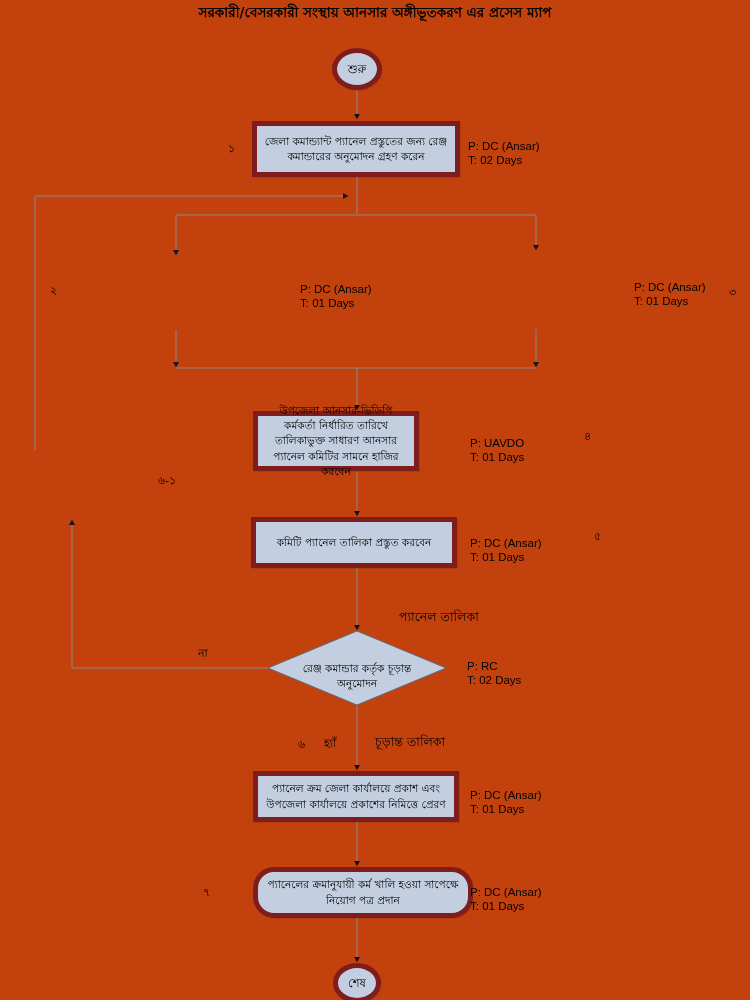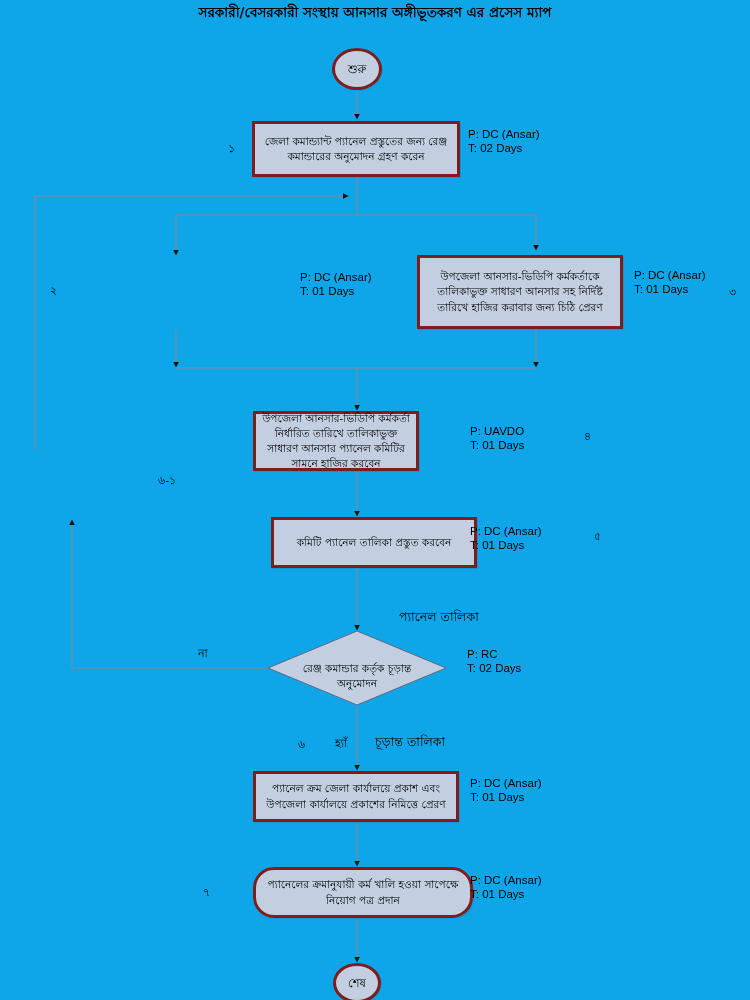--- a/index.html
+++ b/index.html
@@ -9,21 +9,21 @@
   }
   body {
     font-family: "Liberation Sans", "DejaVu Sans", sans-serif;
     color: #000000;
   }
   #page {
     position: relative;
     width: 750px;
     height: 1000px;
     overflow: hidden;
-    background: #0ea5e9;
+    background: #c2410c;
   }
   #wires {
     position: absolute;
     left: 0;
     top: 0;
     width: 750px;
     height: 1000px;
     pointer-events: none;
   }
   .title {
@@ -34,21 +34,21 @@
     text-align: center;
     font-size: 13.5px;
     font-weight: bold;
     font-family: "DejaVu Sans", sans-serif;
     letter-spacing: 0px;
   }
   .node {
     position: absolute;
     box-sizing: border-box;
     background: #c3cfe0;
-    border: 3px solid #7f1d1d;
+    border: 5px solid #7f1d1d;
     display: flex;
     align-items: center;
     justify-content: center;
     text-align: center;
     font-family: "DejaVu Sans", sans-serif;
     font-size: 10.5px;
     line-height: 1.45;
     padding: 3px 5px;
     box-shadow: 1px 1px 0 rgba(0,0,0,0.08);
   }
@@ -81,20 +81,21 @@
     padding: 0 26px;
     box-sizing: border-box;
   }
   .meta {
     position: absolute;
     font-family: "Liberation Sans", sans-serif;
     font-size: 11.5px;
     line-height: 1.25;
     white-space: pre-line;
     color: #000;
+    margin-top: 12px;
   }
   .marker {
     position: absolute;
     font-family: "DejaVu Sans", sans-serif;
     font-size: 11px;
     color: #000;
     white-space: nowrap;
   }
   .edge-label {
     position: absolute;
@@ -161,54 +162,51 @@
     <span>জেলা কমান্ড্যান্ট প্যানেল প্রস্তুতের জন্য রেঞ্জ কমান্ডারের অনুমোদন গ্রহণ করেন</span>
   </div>
   <div class="meta" style="left:468px; top:127px;">P: DC (Ansar)
 T: 02 Days</div>
   <div class="marker" style="left:228px; top:140px;">১</div>
 
   <div class="meta" style="left:300px; top:270px;">P: DC (Ansar)
 T: 01 Days</div>
   <div class="marker" style="left:50px; top:282px;">২</div>
 
-  <div class="node process" style="left:417px; top:255px; width:206px; height:74px;">
-    <span>উপজেলা আনসার-ভিডিপি কর্মকর্তাকে তালিকাভুক্ত সাধারণ আনসার সহ নির্দিষ্ট তারিখে হাজির করাবার জন্য চিঠি প্রেরণ</span>
-  </div>
   <div class="meta" style="left:634px; top:268px;">P: DC (Ansar)
 T: 01 Days</div>
   <div class="marker" style="left:729px; top:284px;">৩</div>
 
   <div class="node process" style="left:253px; top:411px; width:166px; height:60px;">
     <span>উপজেলা আনসার-ভিডিপি কর্মকর্তা নির্ধারিত তারিখে তালিকাভুক্ত সাধারণ আনসার প্যানেল কমিটির সামনে হাজির করবেন</span>
   </div>
   <div class="meta" style="left:470px; top:424px;">P: UAVDO
 T: 01 Days</div>
   <div class="marker" style="left:584px; top:428px;">৪</div>
 
-  <div class="node process" style="left:271px; top:517px; width:206px; height:51px;">
+  <div class="node process" style="left:251px; top:517px; width:206px; height:51px;">
     <span>কমিটি প্যানেল তালিকা প্রস্তুত করবেন</span>
   </div>
   <div class="meta" style="left:470px; top:524px;">P: DC (Ansar)
 T: 01 Days</div>
   <div class="marker" style="left:594px; top:528px;">৫</div>
 
   <div class="marker" style="left:158px; top:472px;">৬-১</div>
 
   <div class="diamond-wrap" style="left:267px; top:630px; width:180px; height:76px;">
     <svg class="diamond-shape" viewBox="0 0 180 76" xmlns="http://www.w3.org/2000/svg" preserveAspectRatio="none">
       <polygon points="90,1 179,38 90,75 1,38" fill="#c3cfe0" stroke="#5b6b80" stroke-width="1"></polygon>
     </svg>
     <div class="diamond-text">রেঞ্জ কমান্ডার কর্তৃক চূড়ান্ত অনুমোদন</div>
   </div>
   <div class="meta" style="left:467px; top:647px;">P: RC
 T: 02 Days</div>
   <div class="edge-label big" style="left:399px; top:608px;">প্যানেল তালিকা</div>
   <div class="edge-label" style="left:198px; top:645px;">না</div>
-  <div class="edge-label" style="left:335px; top:735px;">হ্যাঁ</div>
+  <div class="edge-label" style="left:324px; top:735px;">হ্যাঁ</div>
   <div class="edge-label big" style="left:375px; top:733px;">চূড়ান্ত তালিকা</div>
   <div class="marker" style="left:298px; top:736px;">৬</div>
 
   <div class="node process" style="left:253px; top:771px; width:206px; height:51px;align-items:center;">
     <span>প্যানেল ক্রম জেলা কার্যালয়ে প্রকাশ এবং উপজেলা কার্যালয়ে প্রকাশের নিমিত্তে প্রেরণ</span>
   </div>
   <div class="meta" style="left:470px; top:776px;">P: DC (Ansar)
 T: 01 Days</div>
 
   <div class="node process" style="left:253px; top:867px; width:220px; height:51px;border-radius:21px;">

